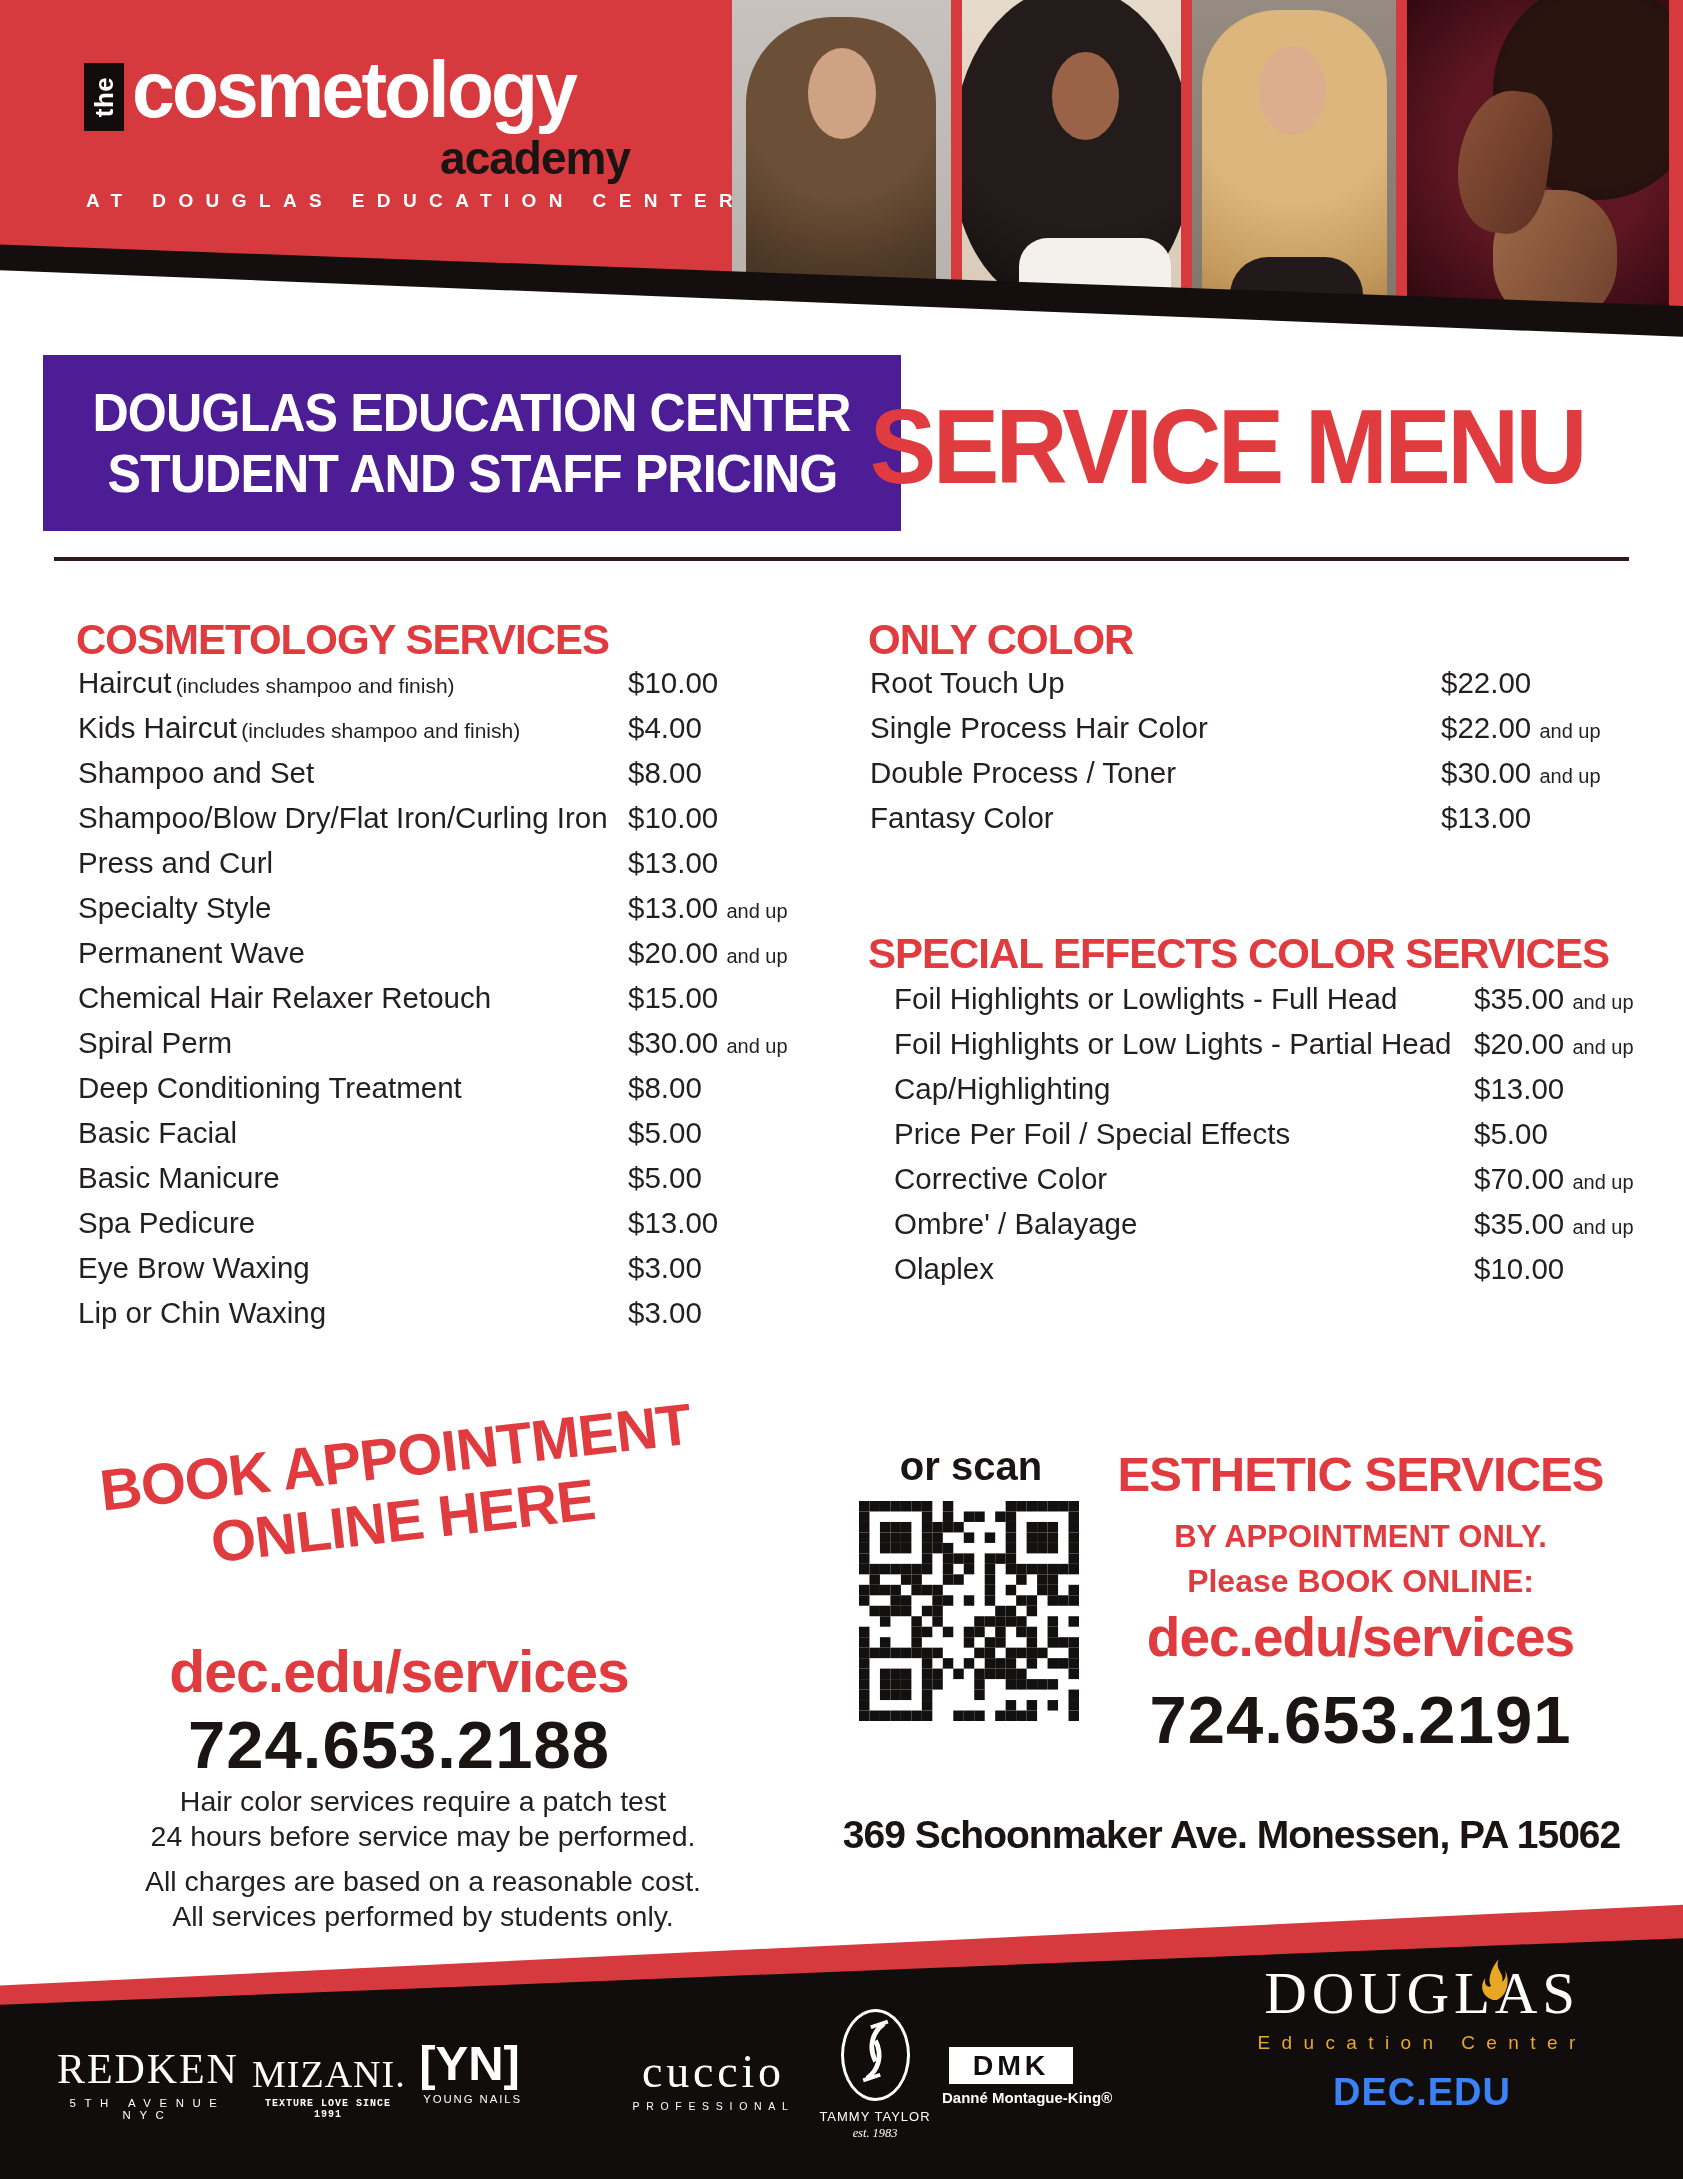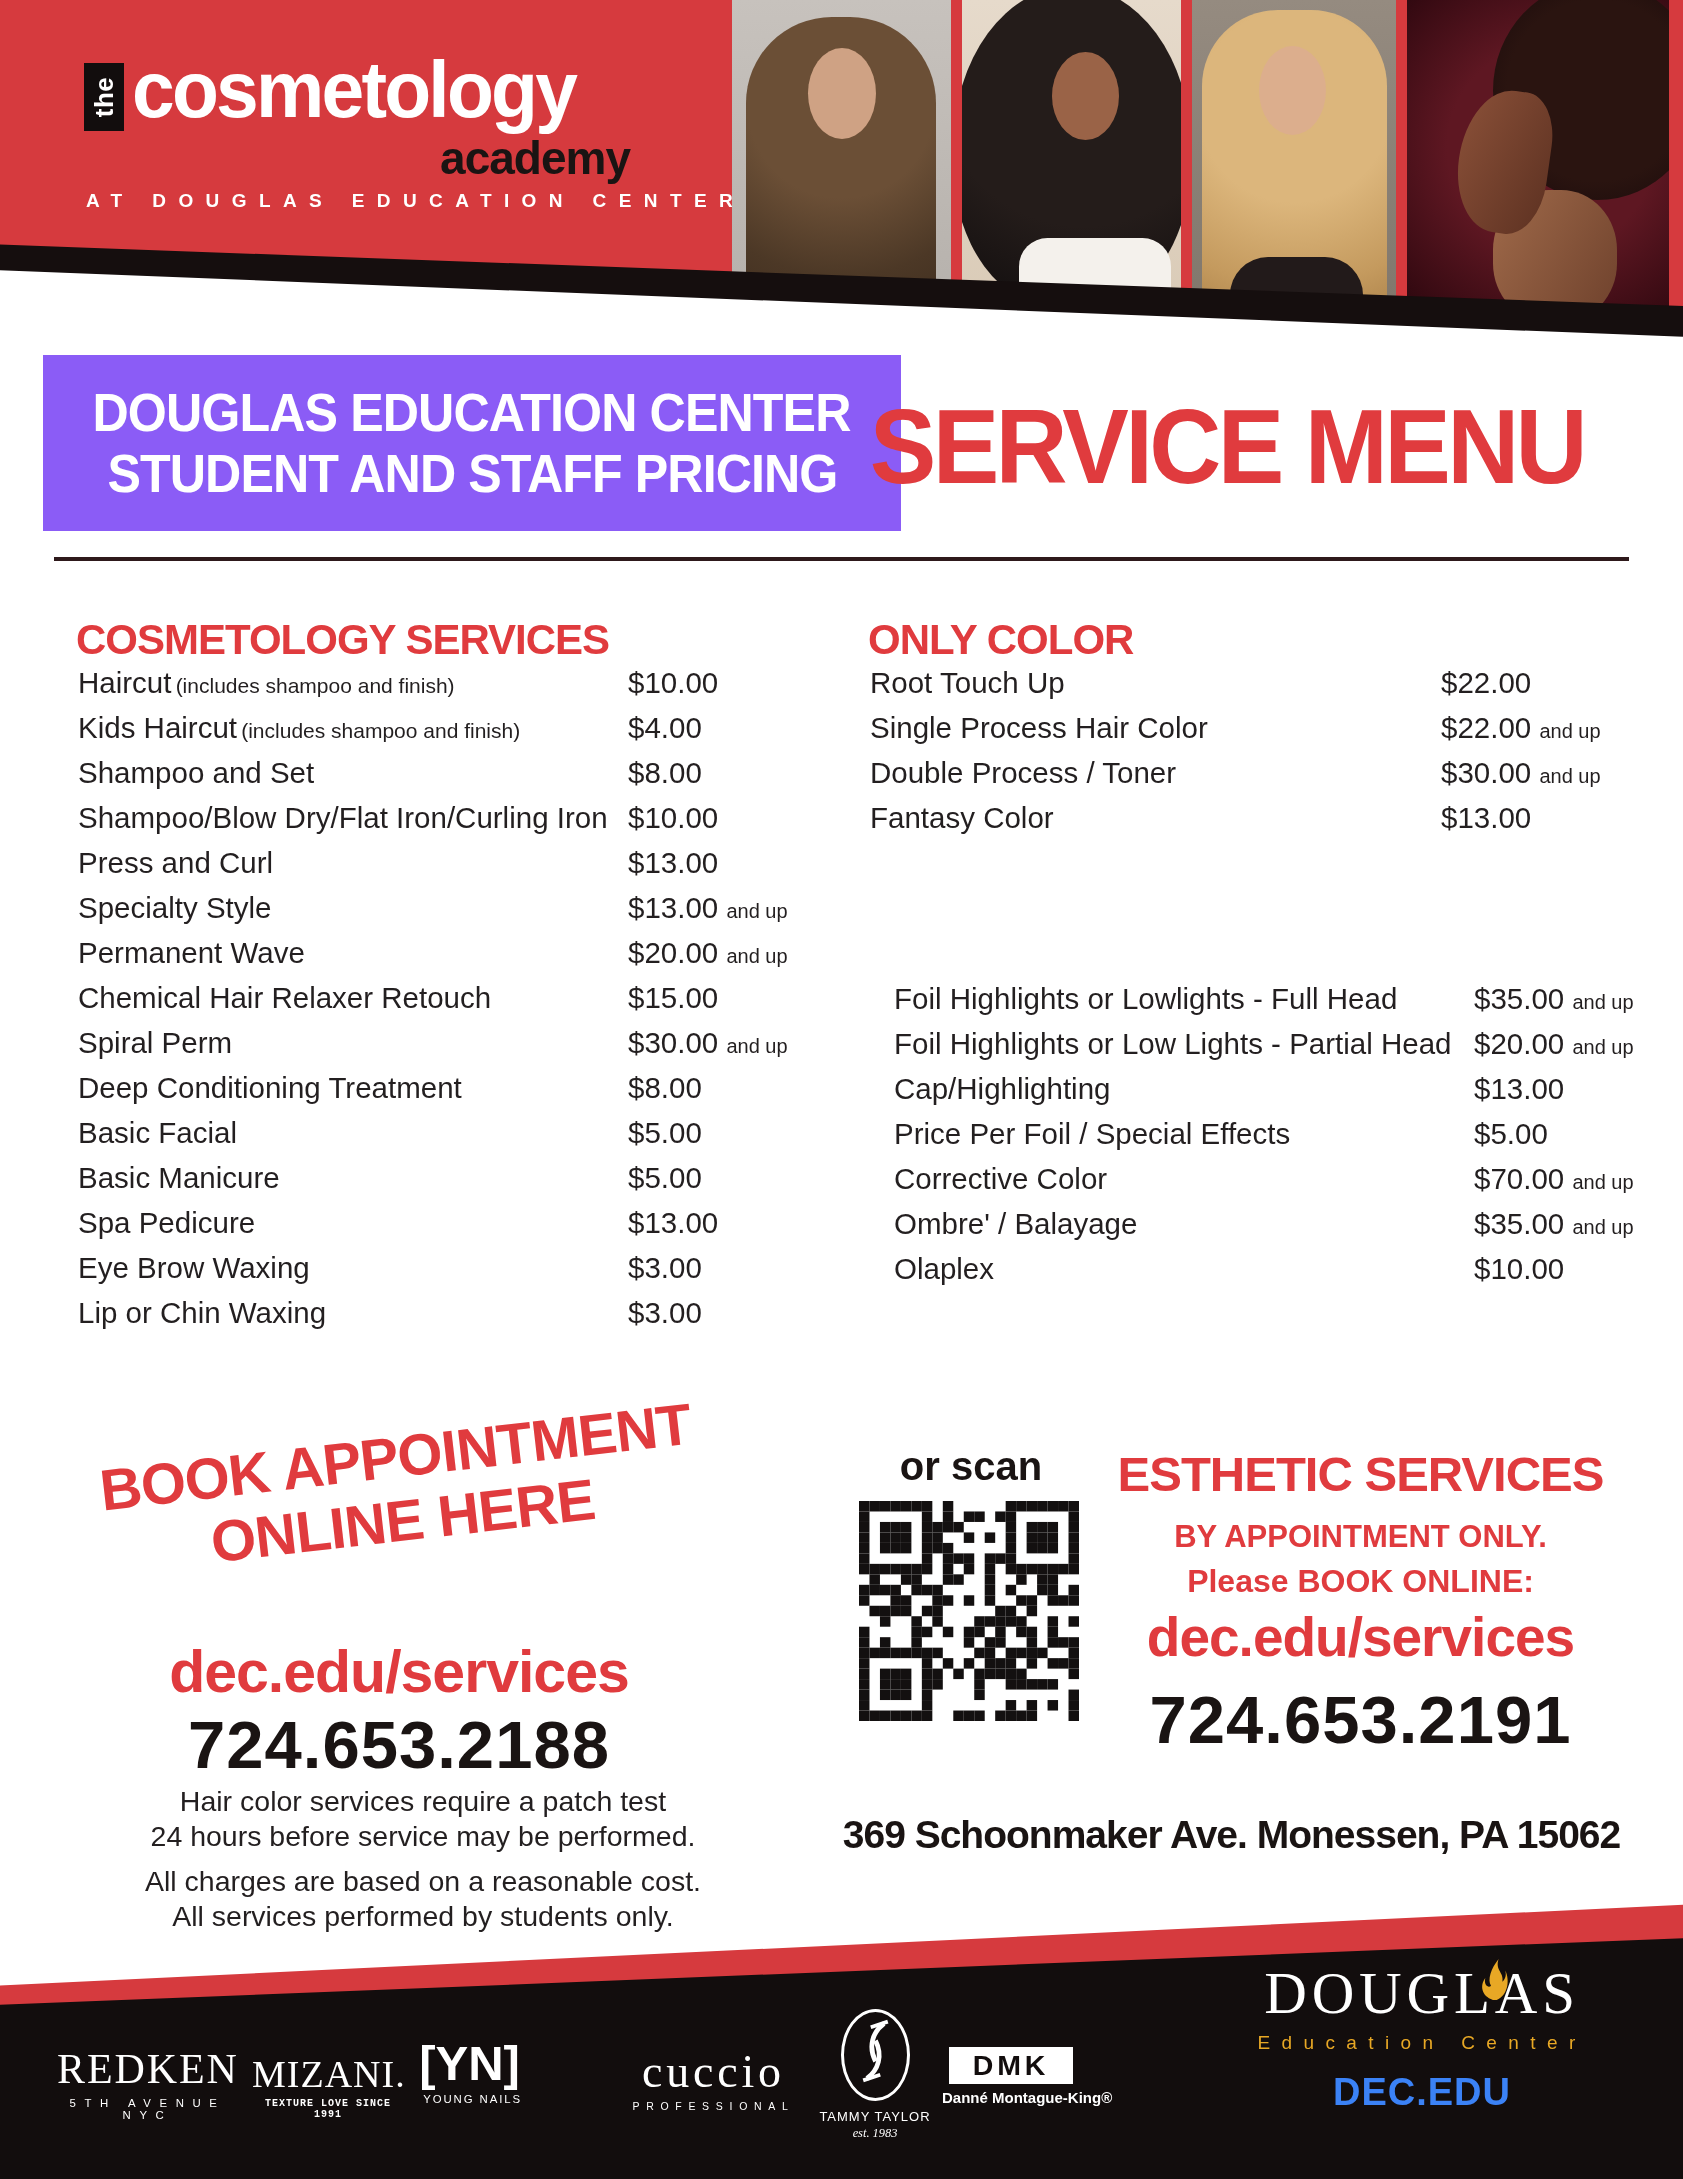--- a/index.html
+++ b/index.html
@@ -43,21 +43,21 @@
   .p3 .body{left:38px;top:257px;width:133px;height:76px;background:#221a1a;border-radius:38px 38px 0 0;}
   .p4{left:675px;width:262px;background:radial-gradient(circle at 55% 45%,#5e1722 0 45%,#360a12 85%,#26060c);}
   .p4 .hair{left:86px;top:-19px;width:209px;height:219px;border-radius:50%;
             background:radial-gradient(circle at 50% 50%,#2a1410 0 60%,#17090a);}
   .p4 .face{left:52px;top:90px;width:90px;height:143px;border-radius:60% 40% 45% 55%;
             background:linear-gradient(110deg,#8a5038,#5e3222);transform:rotate(8deg);}
   .p4 .body{left:86px;top:190px;width:124px;height:133px;border-radius:45%;
             background:linear-gradient(120deg,#a06a4a,#6e412c);}
 
   
-  .black-box{position:absolute;left:43px;top:355px;width:858px;height:176px;background:#8b5cf6;
+  .black-box{position:absolute;left:43px;top:355px;width:858px;height:176px;background:#4c1d95;
              display:flex;flex-direction:column;justify-content:center;align-items:center;}
   .black-box div{color:#fff;font-weight:700;font-size:54px;line-height:61px;letter-spacing:-1px;
                  transform:scaleX(.93);white-space:nowrap;}
   .service-menu{position:absolute;left:851px;top:394px;width:751px;text-align:center;
                 color:#e03b3e;font-weight:700;font-size:105px;line-height:1;
                 letter-spacing:-3.8px;transform:scaleX(.95);white-space:nowrap;}
   .divider{position:absolute;left:54px;top:557px;width:1575px;height:3.8px;background:#2e191b;}
 
   
   .sec-title{position:absolute;color:#e03b3e;font-weight:700;font-size:42px;letter-spacing:-1px;white-space:nowrap;}
@@ -298,20 +298,21 @@
         <span class="pr"><span>$30.00</span> <span class="sx">and up</span></span>
       </div>
 
       <div class="prow">
         <span class="nm">Fantasy Color</span>
         <span class="nt"></span>
         <span class="pr"><span>$13.00</span> <span class="sx"></span></span>
       </div>
     </div>
 
+  <div class="sec-title t-sfx">SPECIAL EFFECTS COLOR SERVICES</div>
   <div class="price-list list-sfx">
 
       <div class="prow">
         <span class="nm">Foil Highlights or Lowlights - Full Head</span>
         <span class="nt"></span>
         <span class="pr"><span>$35.00</span> <span class="sx">and up</span></span>
       </div>
 
       <div class="prow">
         <span class="nm">Foil Highlights or Low Lights - Partial Head</span>

